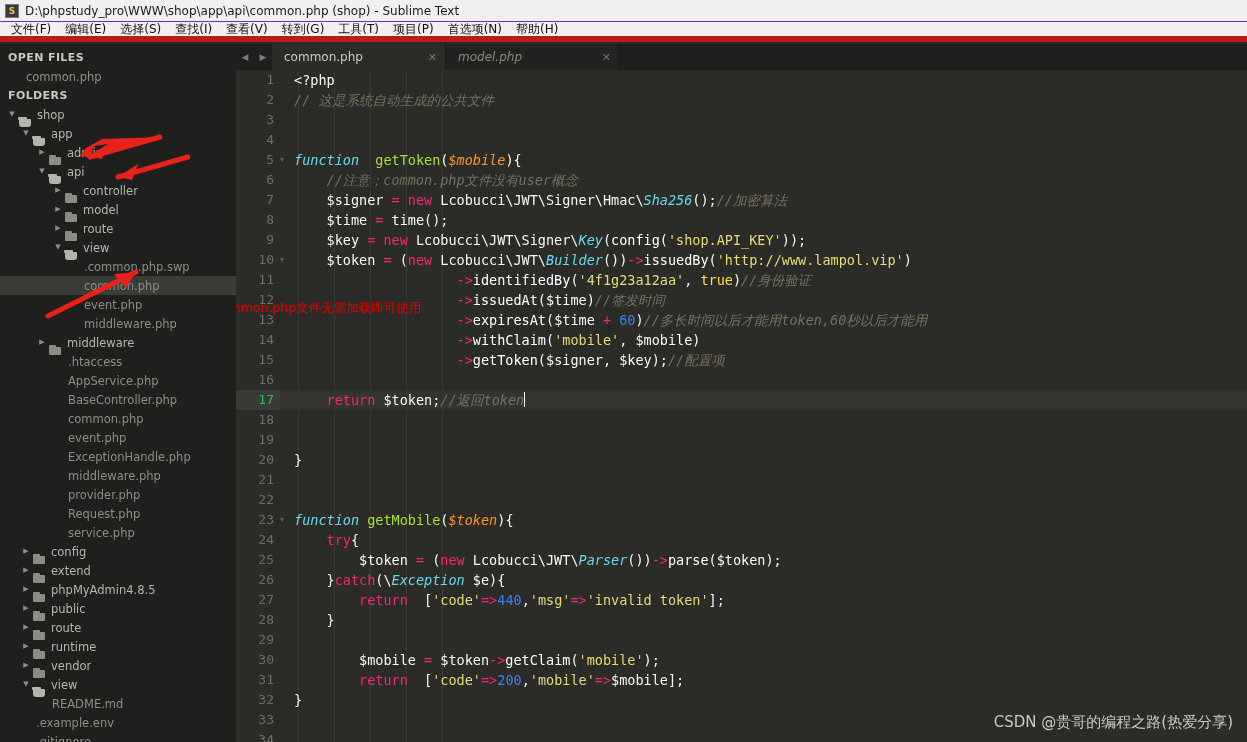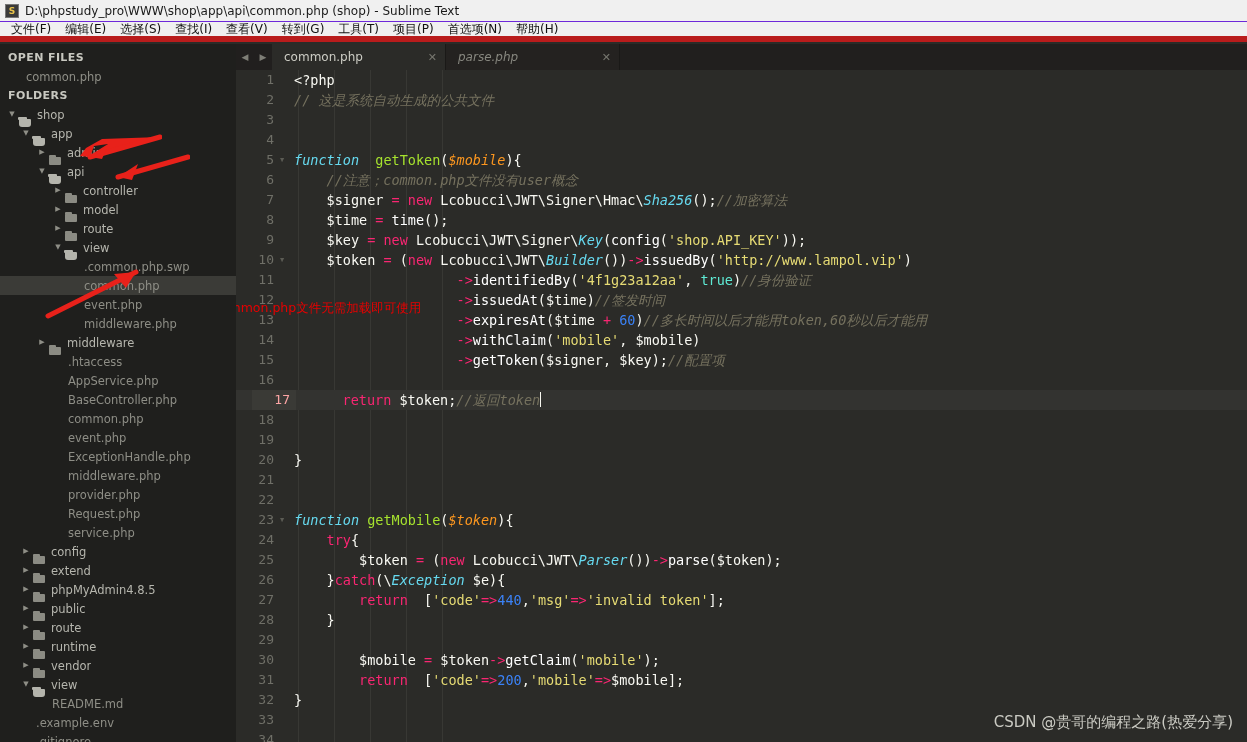--- a/index.html
+++ b/index.html
@@ -161,42 +161,42 @@
     width:44px; flex:0 0 44px; text-align:right;
     padding-right:6px;
     color:#6f6f67; font-size:13px;
   }
   .fold-marker{
     width:10px; flex:0 0 10px;
     color:#5c5c55; font-size:7px; line-height:20px;
   }
   .ltext{ padding-left:4px; }
   .line.hl{ background:#333330; }
-  .line.hl .ln{ color:#fca5a5; background:#3a3a36;margin-left:16px; }
+  .line.hl .ln{ color:#22c55e; background:#3a3a36; }
 
   
   .guide{
     position:absolute; top:0; bottom:0;
     width:1px; background:#383834;
   }
 
   
   .c-def    { color:#66d9ef; font-style:italic; }
   .c-fn     { color:#a6e22e; }
   .c-param  { color:#fd971f; font-style:italic; }
   .c-punct  { color:#f8f8f2; }
   .c-kw     { color:#f92672; }
   .c-cls    { color:#66d9ef; font-style:italic; }
   .c-str    { color:#e6db74; }
   .c-num    { color:#3b82f6; }
   .c-cmt    { color:#75715e;font-style:italic; }
   .c-plain  { color:#f8f8f2; }
   .c-arrow  { color:#f92672; }
   .c-meth   { color:#ffffff; }
-  .c-bool   { color:#5eead4; }
+  .c-bool   { color:#fde047; }
 
   #caret{
     display:inline-block; width:1px; height:15px;
     background:#f8f8f0; vertical-align:-2px;
   }
 
   
   .anno-red{
     position:absolute;
     color:#e60000; font-size:12.5px;
@@ -404,21 +404,21 @@
       <div id="tab-nav">
         <span>◀</span>
         <span>▶</span>
       </div>
       <div id="tab-list" style="display:flex">
           <div class="tab active">
             <span class="tab-label">common.php</span>
             <span class="tab-close">✕</span>
           </div>
           <div class="tab inactive">
-            <span class="tab-label">parse.php</span>
+            <span class="tab-label">model.php</span>
             <span class="tab-close">✕</span>
           </div>
         </div>
     </div>
 
     <div id="code-wrap">
 
       <div class="guide" style="left:62px;"></div>
       <div class="guide" style="left:98px;"></div>
       <div class="guide" style="left:134px;"></div>

